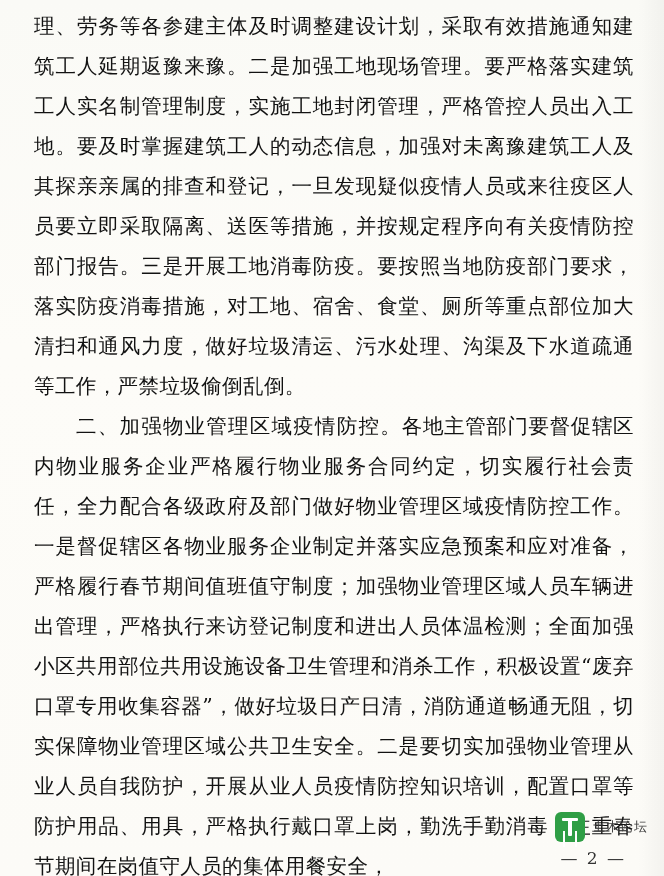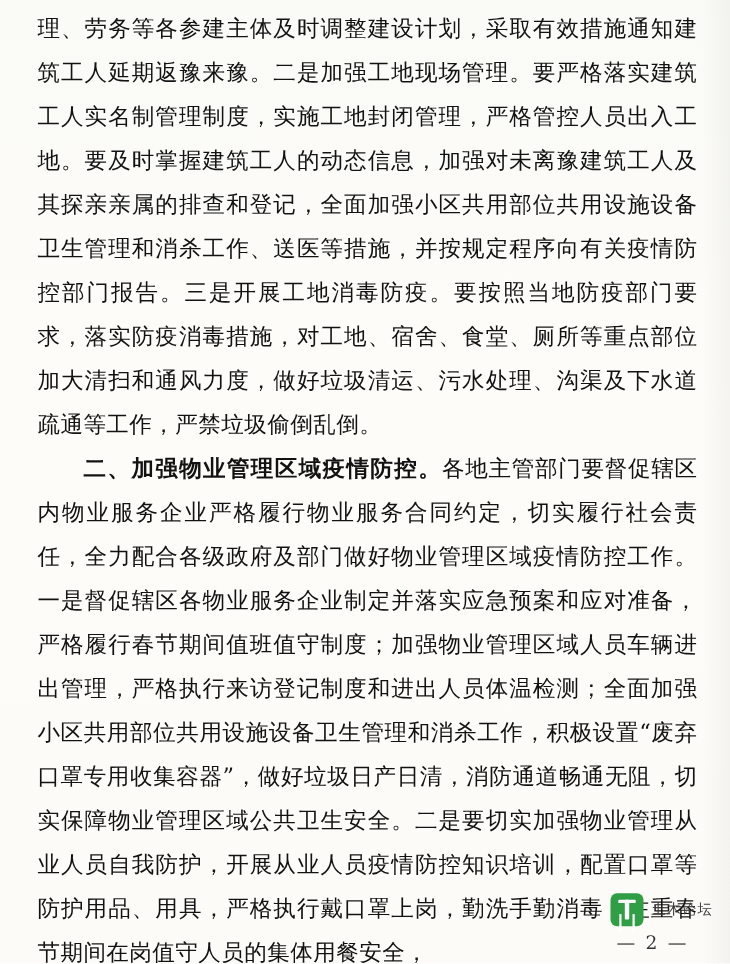--- a/index.html
+++ b/index.html
@@ -44,21 +44,21 @@
 
   p.para + p.para {
     margin-top: 0px;
   }
 
   .indent {
     text-indent: 42px;
   }
 
   .section-head {
-    font-weight: 700;
+    font-weight: 400;
     letter-spacing: 1px;
   }
 
   
   .stamp {
     position: absolute;
     right: 16px;
     bottom: 34px;
     display: flex;
     align-items: center;
@@ -121,21 +121,21 @@
     pointer-events: none;
   }
 </style>
 </head>
 <body>
 
 <div class="page">
 
   <div class="doc-body">
 
-    <p class="para">理、劳务等各参建主体及时调整建设计划，采取有效措施通知建筑工人延期返豫来豫。二是加强工地现场管理。要严格落实建筑工人实名制管理制度，实施工地封闭管理，严格管控人员出入工地。要及时掌握建筑工人的动态信息，加强对未离豫建筑工人及其探亲亲属的排查和登记，全面加强小区共用部位共用设施设备卫生管理和消杀工作、送医等措施，并按规定程序向有关疫情防控部门报告。三是开展工地消毒防疫。要按照当地防疫部门要求，落实防疫消毒措施，对工地、宿舍、食堂、厕所等重点部位加大清扫和通风力度，做好垃圾清运、污水处理、沟渠及下水道疏通等工作，严禁垃圾偷倒乱倒。</p>
+    <p class="para">理、劳务等各参建主体及时调整建设计划，采取有效措施通知建筑工人延期返豫来豫。二是加强工地现场管理。要严格落实建筑工人实名制管理制度，实施工地封闭管理，严格管控人员出入工地。要及时掌握建筑工人的动态信息，加强对未离豫建筑工人及其探亲亲属的排查和登记，一旦发现疑似疫情人员或来往疫区人员要立即采取隔离、送医等措施，并按规定程序向有关疫情防控部门报告。三是开展工地消毒防疫。要按照当地防疫部门要求，落实防疫消毒措施，对工地、宿舍、食堂、厕所等重点部位加大清扫和通风力度，做好垃圾清运、污水处理、沟渠及下水道疏通等工作，严禁垃圾偷倒乱倒。</p>
 
     <p class="para indent"><span class="section-head">二、加强物业管理区域疫情防控。</span><span>各地主管部门要督促辖区内物业服务企业严格履行物业服务合同约定，切实履行社会责任，全力配合各级政府及部门做好物业管理区域疫情防控工作。一是督促辖区各物业服务企业制定并落实应急预案和应对准备，严格履行春节期间值班值守制度；加强物业管理区域人员车辆进出管理，严格执行来访登记制度和进出人员体温检测；全面加强小区共用部位共用设施设备卫生管理和消杀工作，积极设置“废弃口罩专用收集容器”，做好垃圾日产日清，消防通道畅通无阻，切实保障物业管理区域公共卫生安全。二是要切实加强物业管理从业人员自我防护，开展从业人员疫情防控知识培训，配置口罩等防护用品、用具，严格执行戴口罩上岗，勤洗手勤消毒，注重春节期间在岗值守人员的集体用餐安全，</span></p>
 
   </div>
 
   <div class="stamp">
     <div class="stamp-logo"></div>
     <div class="stamp-text">土木论坛</div>
   </div>
 

